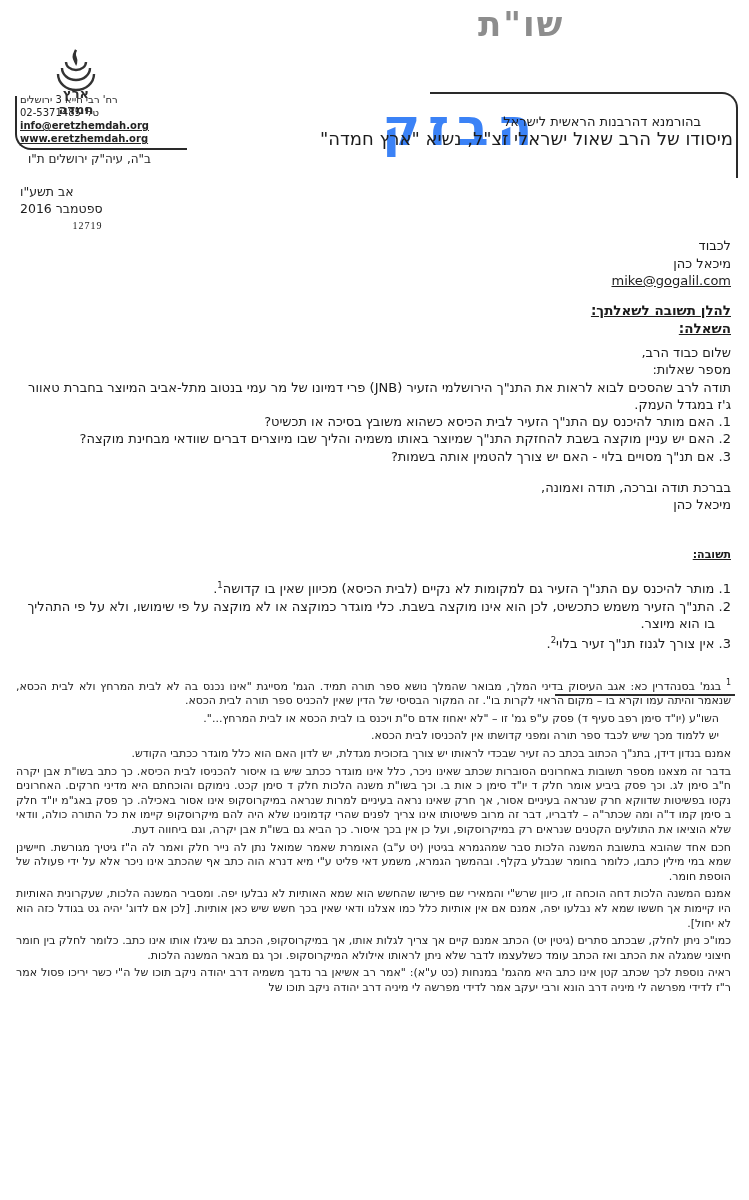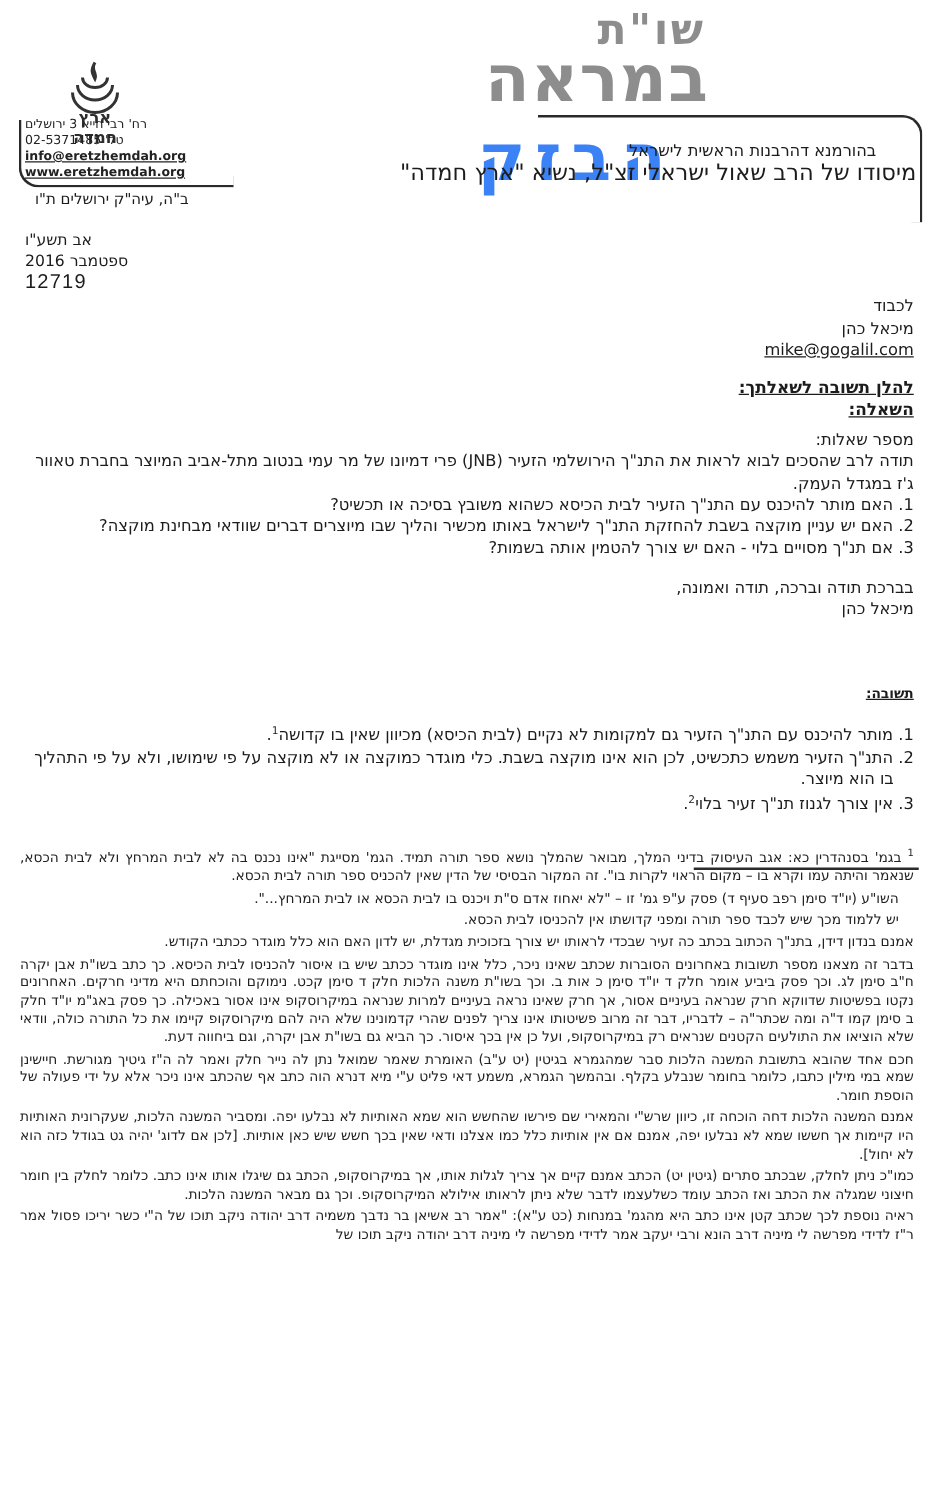--- a/index.html
+++ b/index.html
@@ -17,21 +17,21 @@
   .right-bracket{position:absolute;left:430px;top:92px;width:306px;height:84px;
                  border-top:2px solid #2a2a2a;border-right:2px solid #2a2a2a;
                  border-top-right-radius:16px;}
   .t1{position:absolute;left:478px;top:4px;font-size:34px;font-weight:bold;color:#8d8d8d;letter-spacing:2px;}
   .t2{position:absolute;left:388px;top:34px;font-size:52px;font-weight:bold;color:#8d8d8d;letter-spacing:1px;}
   .t3{position:absolute;left:382px;top:97px;font-size:52px;font-weight:bold;color:#3b82f6;letter-spacing:8px;}
   .org1{position:absolute;right:16px;top:128px;font-size:18px;text-align:center;}
   .org2{position:absolute;right:48px;top:114px;font-size:13px;text-align:right;}
   .bh{position:absolute;left:28px;top:152px;font-size:12px;}
   .dates{position:absolute;left:20px;top:183px;font-size:12.5px;line-height:17px;text-align:left;}
-  .dates .serial{font-size:16px;font-family:Liberation Sans, sans-serif;letter-spacing:1px;}
+  .dates .serial{font-size:10px;font-family:Liberation Serif, serif;letter-spacing:1px;text-align:right;}
 
   
   .addressee{position:absolute;right:18px;top:237px;font-size:13px;line-height:17.5px;}
   .addressee .email{text-decoration:underline;direction:ltr;display:inline-block;}
   .intro{position:absolute;right:18px;top:302px;font-size:13.5px;line-height:17.5px;font-weight:bold;}
   .intro div{text-decoration:underline;}
   .qblock{position:absolute;right:18px;left:18px;top:344px;font-size:13px;line-height:17.3px;text-align:right;}
   .item{padding-right:16px;text-indent:-16px;}
   .closing{margin-top:14px;}
   .ansh{position:absolute;right:18px;top:548px;font-size:11px;font-weight:bold;text-decoration:underline;}
@@ -66,21 +66,20 @@
     <div>רח' רבי חייא 3 ירושלים</div>
     <div>טל' 02-5371485</div>
     <div><span class="link">info@eretzhemdah.org</span></div>
     <div><span class="link">www.eretzhemdah.org</span></div>
   </div>
 
   <div class="left-bracket"></div>
   <div class="right-bracket"></div>
 
   <div class="t1">שו"ת</div>
-  <div class="t2">במראה</div>
   <div class="t3">הבזק</div>
 
   <div class="org1">מיסודו של הרב שאול ישראלי זצ"ל, נשיא "ארץ חמדה"</div>
   <div class="org2">בהורמנא דהרבנות הראשית לישראל</div>
 
   <div class="bh">ב"ה, עיה"ק ירושלים ת"ו</div>
 
   <div class="dates">
     <div>אב תשע"ו</div>
     <div>ספטמבר 2016</div>
@@ -92,24 +91,25 @@
     <div>מיכאל כהן</div>
     <div><span class="email">mike@gogalil.com</span></div>
   </div>
 
   <div class="intro">
     <div>להלן תשובה לשאלתך:</div>
     <div>השאלה:</div>
   </div>
 
   <div class="qblock">
+    <div>שלום כבוד הרב,</div>
     <div>מספר שאלות:</div>
     <div>תודה לרב שהסכים לבוא לראות את התנ"ך הירושלמי הזעיר (JNB) פרי דמיונו של מר עמי בנטוב מתל-אביב המיוצר בחברת טאוור ג'ז במגדל העמק.</div>
     <div class="item"><span>1.</span> <span>האם מותר להיכנס עם התנ"ך הזעיר לבית הכיסא כשהוא משובץ בסיכה או תכשיט?</span></div>
-    <div class="item"><span>2.</span> <span>האם יש עניין מוקצה בשבת להחזקת התנ"ך לישראל באותו מכשיר והליך שבו מיוצרים דברים שוודאי מבחינת מוקצה?</span></div>
+    <div class="item"><span>2.</span> <span>האם יש עניין מוקצה בשבת להחזקת התנ"ך שמיוצר באותו משמיה והליך שבו מיוצרים דברים שוודאי מבחינת מוקצה?</span></div>
     <div class="item"><span>3.</span> <span>אם תנ"ך מסויים בלוי - האם יש צורך להטמין אותה בשמות?</span></div>
     <div class="closing">בברכת תודה וברכה, תודה ואמונה,</div>
     <div>מיכאל כהן</div>
   </div>
 
   <div class="ansh">תשובה:</div>
   <div class="ablock">
     <div class="item"><span>1.</span> <span>מותר להיכנס עם התנ"ך הזעיר גם למקומות לא נקיים (לבית הכיסא) מכיוון שאין בו קדושה</span><sup class="fnref">1</sup><span>.</span></div>
     <div class="item"><span>2.</span> <span>התנ"ך הזעיר משמש כתכשיט, לכן הוא אינו מוקצה בשבת. כלי מוגדר כמוקצה או לא מוקצה על פי שימושו, ולא על פי התהליך בו הוא מיוצר.</span></div>
     <div class="item"><span>3.</span> <span>אין צורך לגנוז תנ"ך זעיר בלוי</span><sup class="fnref">2</sup><span>.</span></div>

